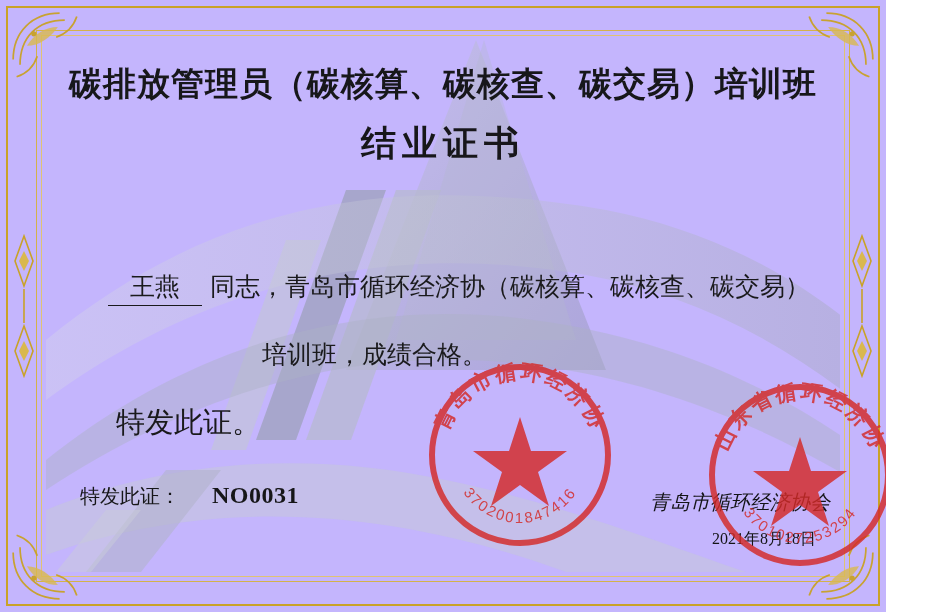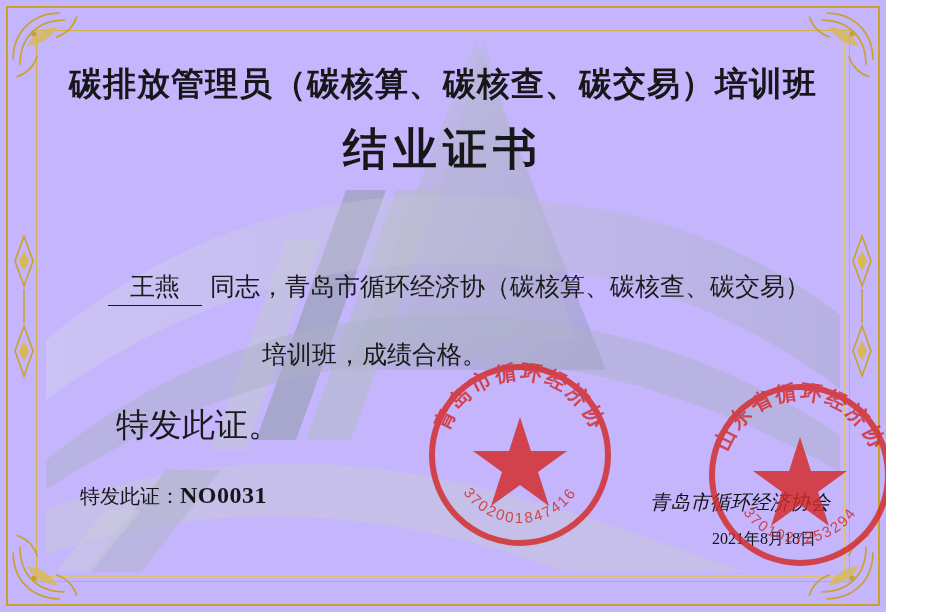--- a/index.html
+++ b/index.html
@@ -83,21 +83,21 @@
     font-weight: bold;
     letter-spacing: 1px;
     color: #17171a;
     white-space: nowrap;
   }
   .title-sub {
     position: absolute;
     top: 80px;
     left: 0; right: 0;
     text-align: center;
-    font-size: 44px;
+    font-size: 35px;
     font-weight: bold;
     letter-spacing: 6px;
     color: #17171a;
   }
 
   .body-block {
     position: absolute;
     top: 190px;
     left: 34px;
     right: 22px;
@@ -120,39 +120,40 @@
     margin-top: 40px;
   }
   .body-line2 {
     font-size: 25px;
     color: #1a1a1c;
     margin-top: 32px;
     padding-left: 182px;
     white-space: nowrap;
   }
   .body-line3 {
-    font-size: 33px;
+    font-size: 29px;
     color: #1a1a1c;
     margin-top: 32px;
     padding-left: 36px;
     white-space: nowrap;
   }
 
   .serial {
     position: absolute;
     left: 34px;
     bottom: 62px;
     font-size: 20px;
     color: #161618;
     white-space: nowrap;
   }
   .serial-no {
     font-weight: bold;
     font-size: 24px;
     letter-spacing: 0.5px;
+    margin-left: 32px;
   }
 
   .issuers {
     position: absolute;
     bottom: 56px;
     left: 380px;
     right: 10px;
     display: flex;
     justify-content: flex-end;
     gap: 14px;

